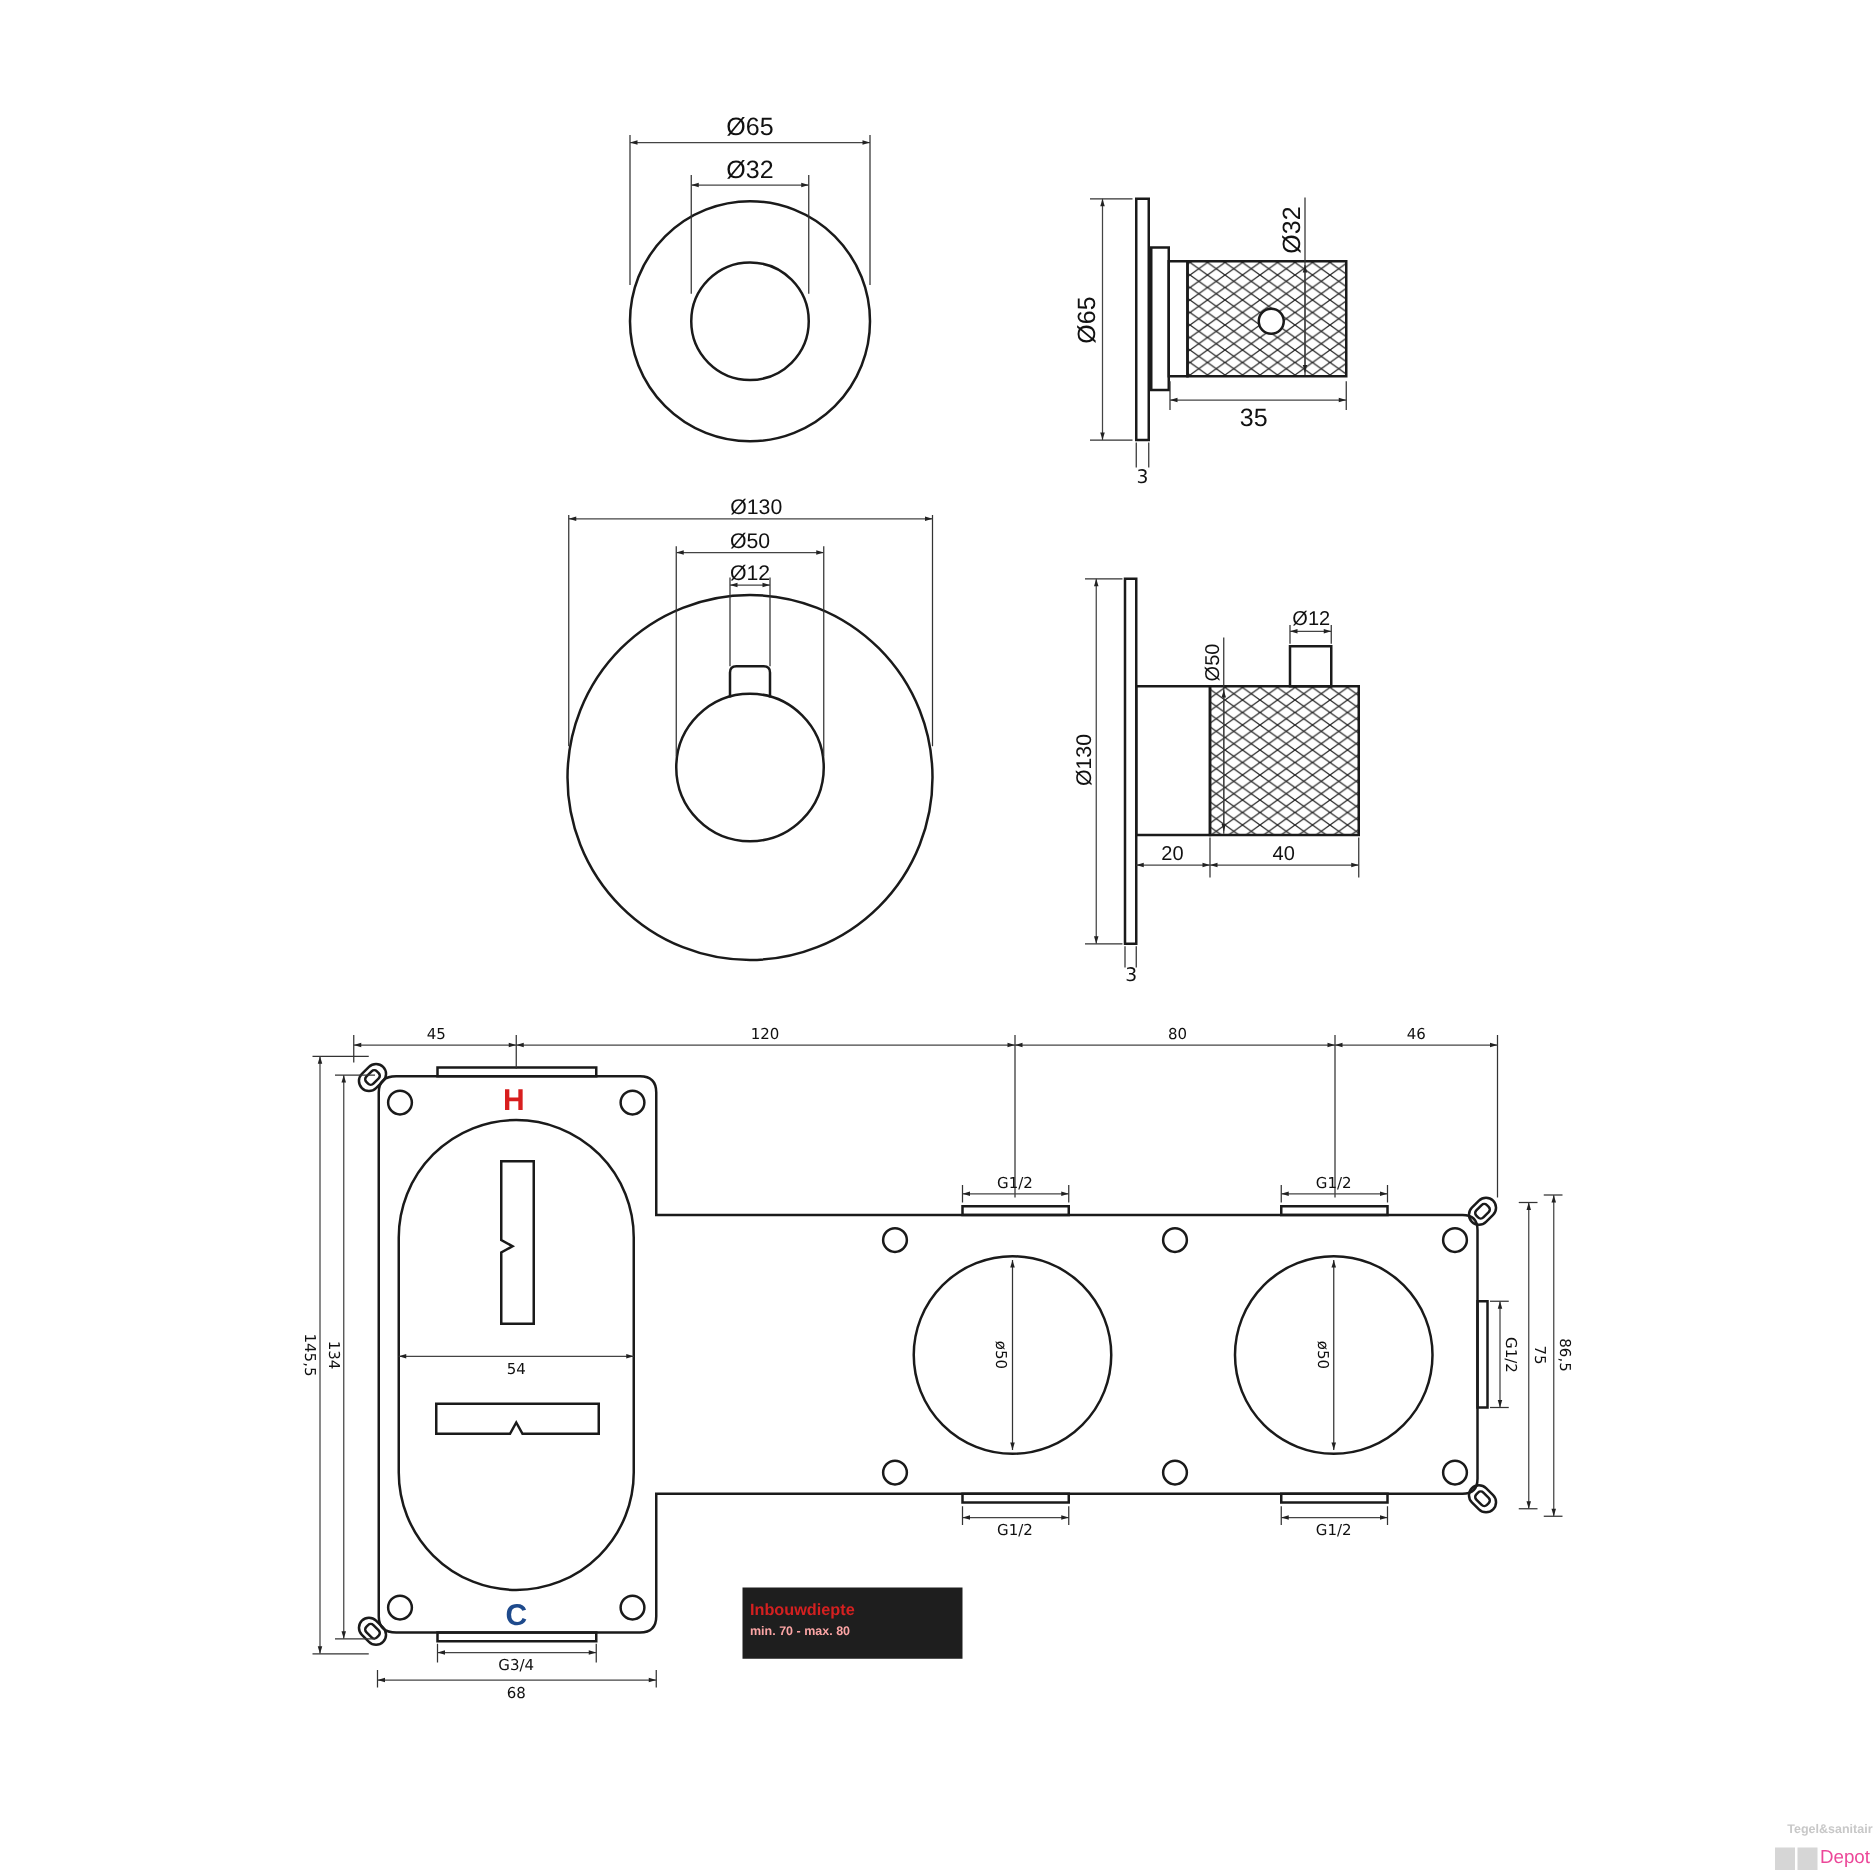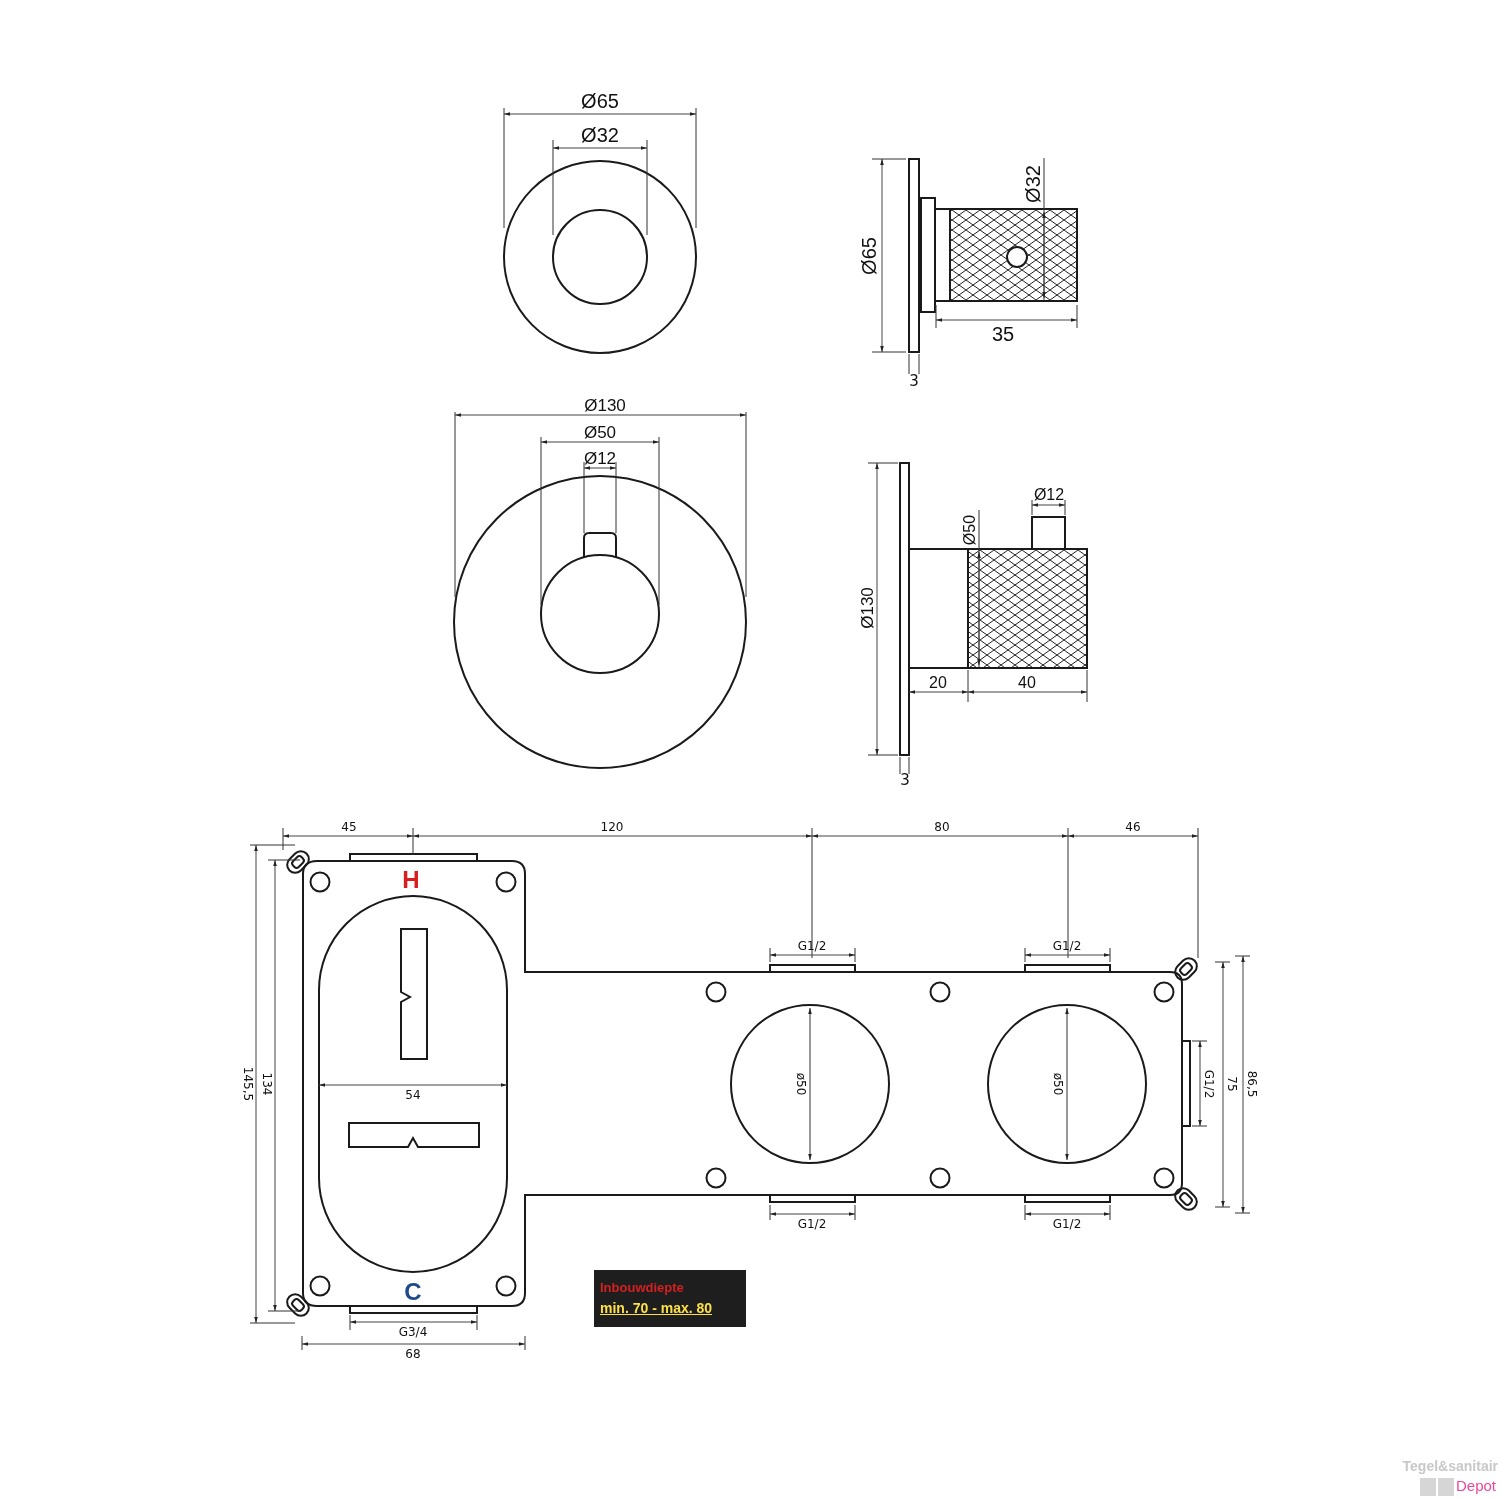--- a/index.html
+++ b/index.html
@@ -4,25 +4,25 @@
 <style>
   html, body { margin:0; padding:0; background:#ffffff; }
   #canvas { position:relative; width:1500px; height:1500px; background:#fff; overflow:hidden; }
   svg { position:absolute; left:0; top:0; }
   .ln { stroke:#1a1a1a; stroke-width:2; fill:none; }
   .thin { stroke:#333; stroke-width:1; fill:none; }
   .dim { stroke:#444; stroke-width:1; fill:none; }
   .t1 { font-family:"Liberation Sans", sans-serif; font-size:20px; fill:#111; }
   .t2 { font-family:"DejaVu Sans", sans-serif; font-size:12px; fill:#111; }
   .hc { font-family:"Liberation Sans", sans-serif; font-size:24px; font-weight:bold; }
-  #depth-box { position:absolute; left:594px; top:1270px; width:152px; height:57px; background:#1e1e1e; }
+  #depth-box { position:absolute; left:594px; top:1270px; width:176px; height:57px; background:#1e1e1e; }
   #depth-box .l1 { position:absolute; left:6px; top:10px; font-family:"Liberation Sans", sans-serif; font-weight:bold; font-size:13px; color:#d42020; }
-  #depth-box .l2 { position:absolute; left:6px; top:30px; font-family:"Liberation Sans", sans-serif; font-weight:bold; font-size:14px; color:#fde047;text-decoration:underline; }
+  #depth-box .l2 { position:absolute; left:6px; top:30px; font-family:"Liberation Sans", sans-serif; font-weight:bold; font-size:10px; color:#fca5a5; }
   #logo { position:absolute; left:1418px; top:1458px; width:82px; height:42px; }
-  #logo .brand { position:absolute; right:2px; top:0; font-family:"Liberation Sans", sans-serif; font-weight:bold; font-size:14px; color:#c8c8c8; white-space:nowrap; }
+  #logo .brand { position:absolute; right:2px; top:0; font-family:"Liberation Sans", sans-serif; font-weight:bold; font-size:10px; color:#c8c8c8; white-space:nowrap; }
   #logo .sub { position:absolute; right:4px; top:19px; font-family:"Liberation Sans", sans-serif; font-size:15px; color:#ec4899; }
   #logo .sq { position:absolute; top:20px; width:16px; height:18px; background:#d6d6d6; }
 </style>
 </head>
 <body>
 
 <div id="canvas">
 <svg width="1500" height="1500" viewBox="0 0 1500 1500">
   <defs>
     <marker id="ar" viewBox="0 0 10 10" refX="10" refY="5" markerWidth="10" markerHeight="6" orient="auto-start-reverse" markerUnits="userSpaceOnUse">

